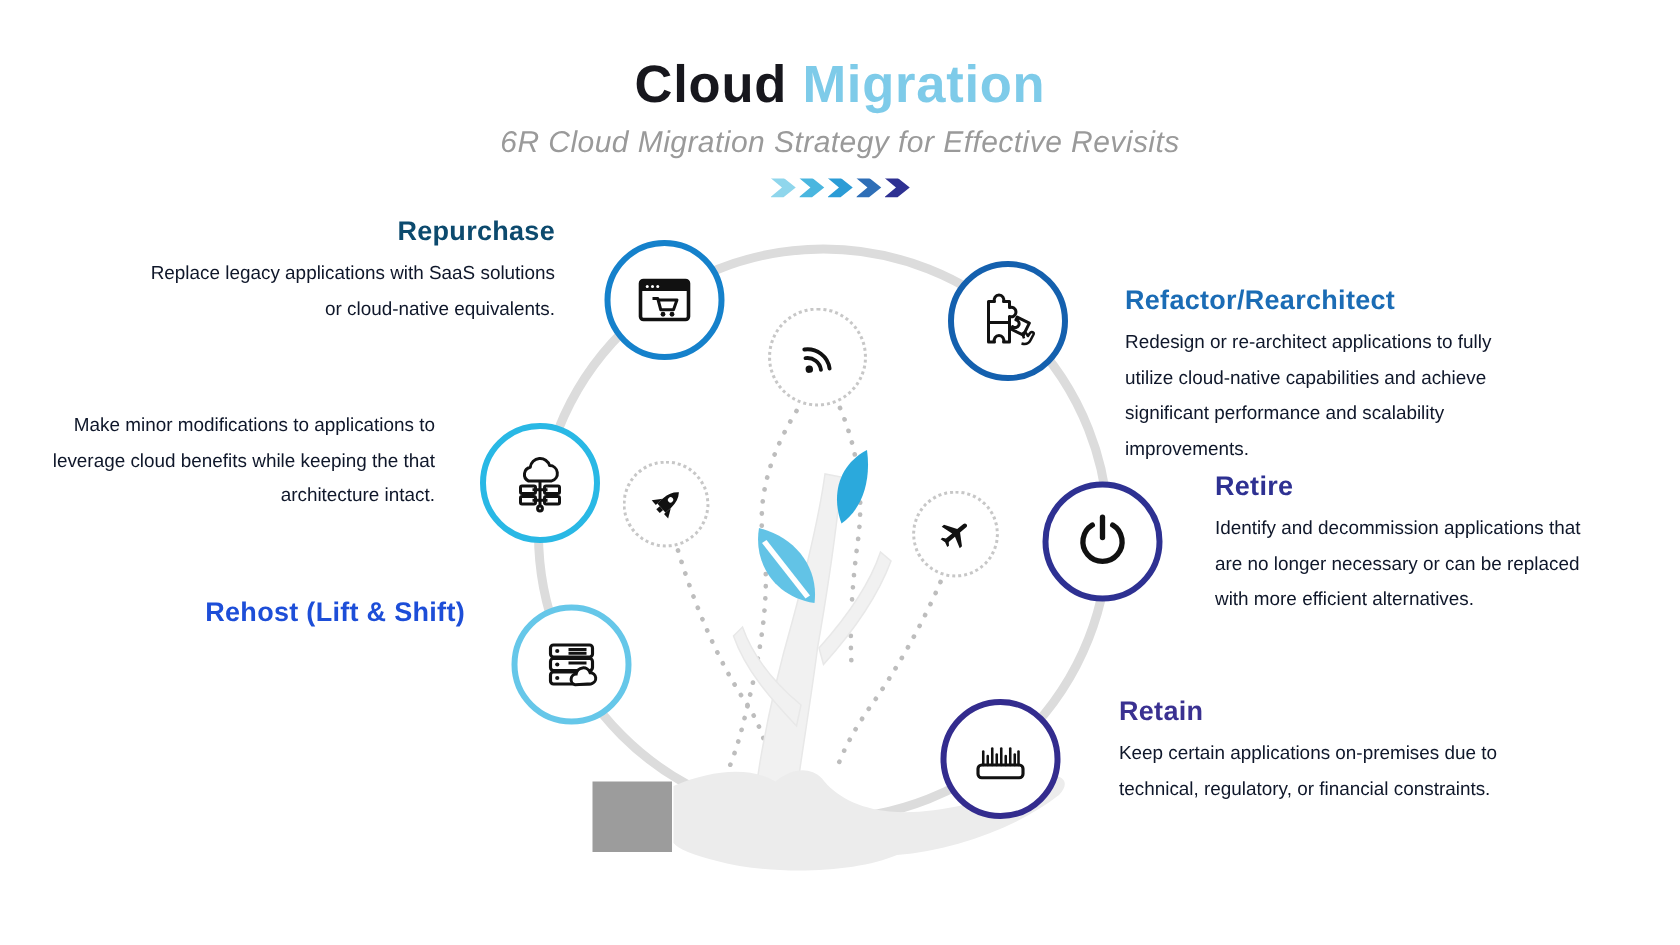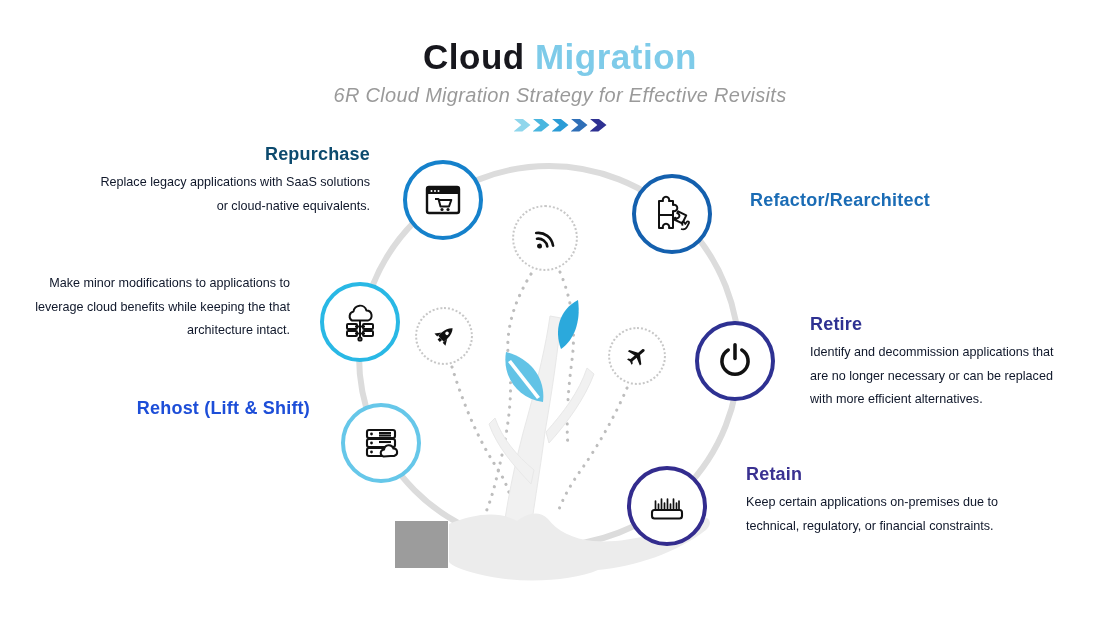--- a/index.html
+++ b/index.html
@@ -207,20 +207,21 @@
   <div class="text-block align-right" style="left:30px; top:266px; width:260px;">
     <p>Make minor modifications to applications to leverage cloud benefits while keeping the that architecture intact.</p>
   </div>
 
   <div class="text-block align-right" style="left:48px; top:398px; width:262px;">
     <h2 style="color: #1d4ed8;">Rehost (Lift &amp; Shift)</h2>
   </div>
 
   <div class="text-block align-left" style="left:750px; top:164px; width:252px;margin-top:26px;">
     <h2 style="color: rgb(27, 108, 181);">Refactor/Rearchitect</h2>
+    <p>Redesign or re-architect applications to fully utilize cloud-native capabilities and achieve significant performance and scalability improvements.</p>
   </div>
 
   <div class="text-block align-left" style="left:810px; top:314px; width:252px;">
     <h2 style="color: rgb(46, 49, 146);">Retire</h2>
     <p>Identify and decommission applications that are no longer necessary or can be replaced with more efficient alternatives.</p>
   </div>
 
   <div class="text-block align-left" style="left:746px; top:464px; width:258px;">
     <h2 style="color: rgb(58, 49, 145);">Retain</h2>
     <p>Keep certain applications on-premises due to technical, regulatory, or financial constraints.</p>

